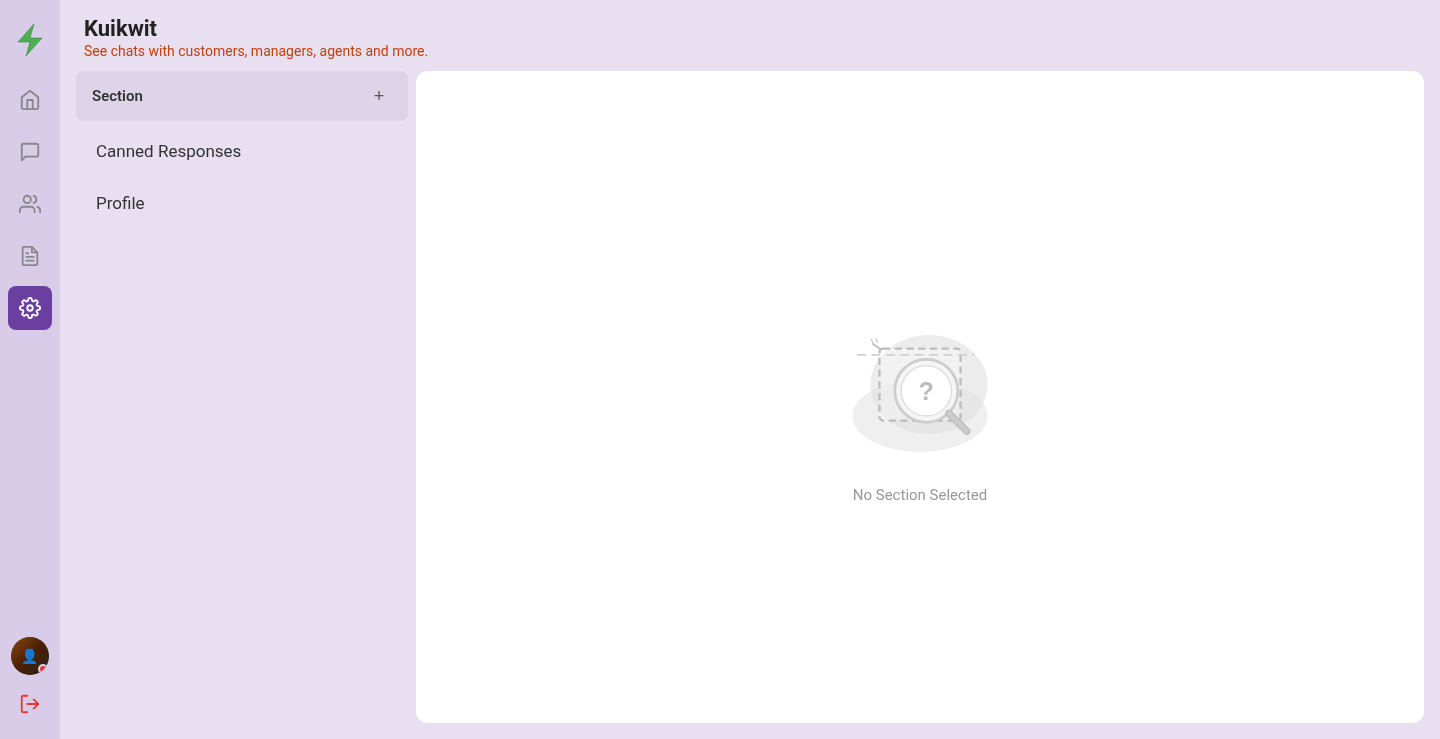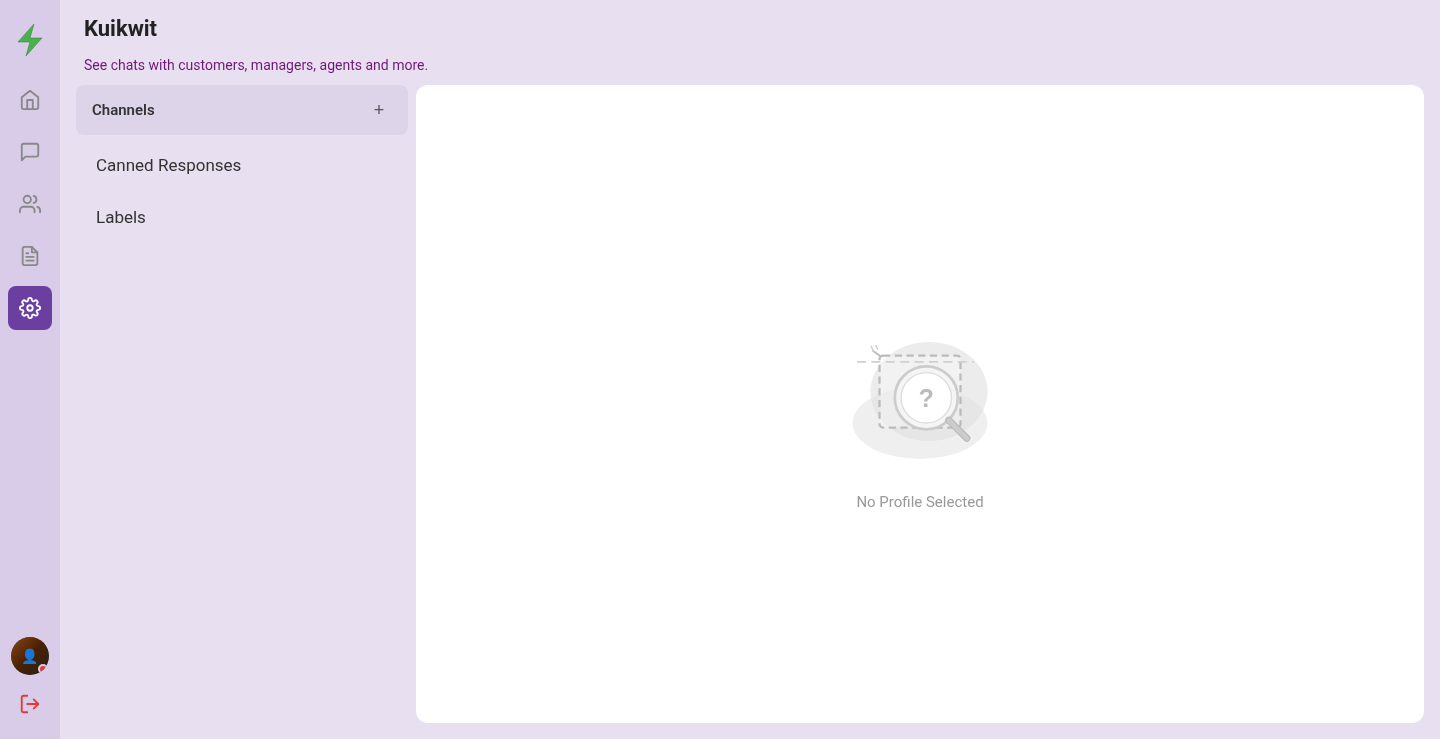--- a/index.html
+++ b/index.html
@@ -136,22 +136,22 @@
     }
 
     .app-title {
       font-size: 22px;
       font-weight: 700;
       color: #222;
     }
 
     .app-subtitle {
       font-size: 14px;
-      color: #701a75;
-      margin-top: 16px;
+      color: #c2410c;
+      margin-top: 2px;
     }
 
     
     .content-row {
       display: flex;
       flex: 1;
       gap: 0;
       padding: 0 16px 16px 16px;
     }
 
@@ -306,26 +306,26 @@
   <div class="top-header">
     <div class="app-title">Kuikwit</div>
     <div class="app-subtitle">See chats with customers, managers, agents and more.</div>
   </div>
 
   <div class="content-row">
 
     <div class="settings-nav">
 
       <div class="channels-header">
-        <span class="channels-label">Channels</span>
+        <span class="channels-label">Section</span>
         <button class="add-btn">+</button>
       </div>
 
       <div class="nav-item">Canned Responses</div>
-      <div class="nav-item">Labels</div>
+      <div class="nav-item">Profile</div>
     </div>
 
     <div class="main-panel">
       <div class="empty-state">
 
         <svg class="illustration-svg" viewBox="0 0 200 200" fill="none" xmlns="http://www.w3.org/2000/svg">
 
           <ellipse cx="100" cy="140" rx="75" ry="40" fill="#e8e8e8" opacity="0.7"></ellipse>
           <ellipse cx="110" cy="105" rx="65" ry="55" fill="#e0e0e0" opacity="0.6"></ellipse>
 
@@ -339,17 +339,17 @@
           <circle cx="107" cy="112" r="28" fill="white" stroke="#ddd" stroke-width="1.5"></circle>
 
           <text x="107" y="122" text-anchor="middle" font-size="28" fill="#bbb" font-family="sans-serif" font-weight="bold">?</text>
 
           <line x1="132" y1="137" x2="152" y2="157" stroke="#bbb" stroke-width="8" stroke-linecap="round"></line>
           <line x1="132" y1="137" x2="152" y2="157" stroke="#ccc" stroke-width="5" stroke-linecap="round"></line>
 
           <line x1="30" y1="72" x2="160" y2="72" stroke="#d0d0d0" stroke-width="2" stroke-dasharray="10 6"></line>
         </svg>
 
-        <div class="empty-text">No Profile Selected</div>
+        <div class="empty-text">No Section Selected</div>
       </div>
     </div>
   </div>
 </div>
 
 </body></html>

